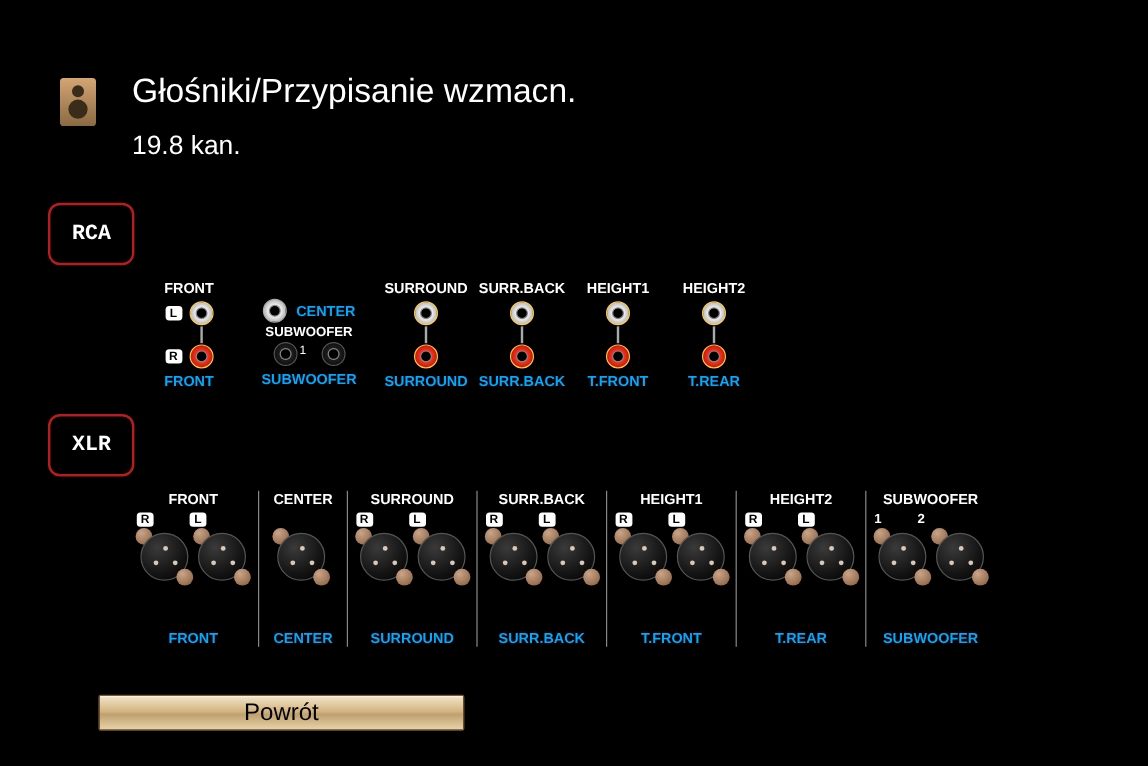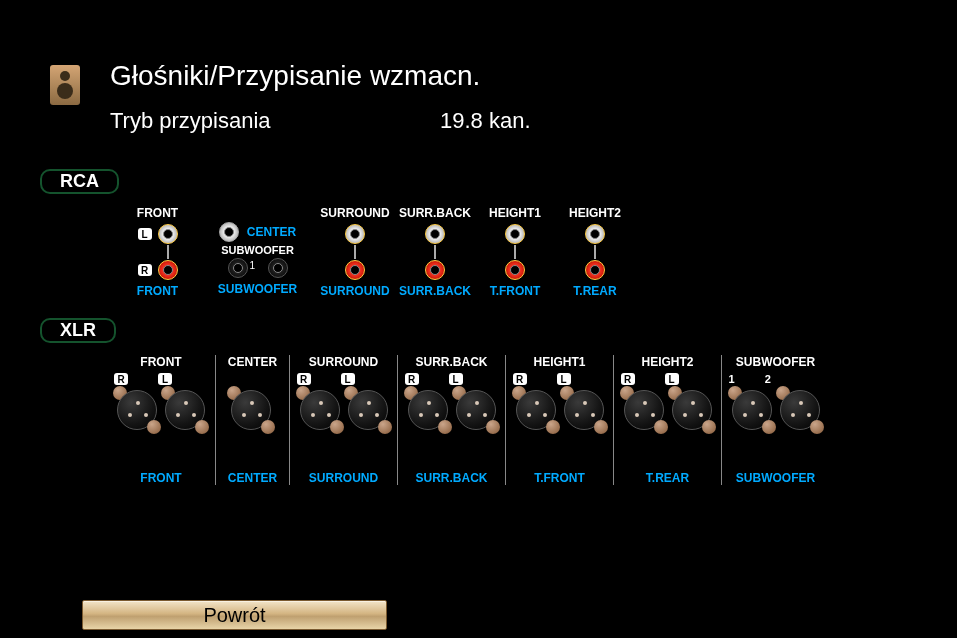--- a/index.html
+++ b/index.html
@@ -48,26 +48,27 @@
   .header-text .mode-row {
     font-size: 22px;
     display: flex;
   }
   .mode-label { width: 330px; }
   .section-label-wrap {
     margin: 35px 0 12px 40px;
   }
   .section-label-wrap.xlr { margin-top: 20px; }
   .section-label {
-    border: 2px solid #14532d;
+    border: 2px solid #b91c1c;
     border-radius: 10px;
-    padding: 0 18px;
+    padding: 14px 18px;
     font-size: 18px;
     font-weight: bold;
     display: inline-block;
+    font-family: Liberation Mono, monospace;
   }
   .rca-row {
     display: flex;
     align-items: flex-start;
     padding-left: 115px;
     gap: 0;
   }
   .rca-group {
     display: flex;
     flex-direction: column;
@@ -226,21 +227,21 @@
   .xlr-ear.bot { bottom: -1px; right: -1px; }
   .xlr-bottom-label {
     font-size: 12px;
     font-weight: bold;
     color: #00aaff;
     margin-top: 4px;
   }
   .return-btn {
     position: absolute;
     left: 82px;
-    bottom: 8px;
+    bottom: 29px;
     width: 305px;
     height: 30px;
     background: linear-gradient(180deg, #f2e4c8 0%, #d4b582 45%, #bfa070 55%, #e8d4a8 100%);
     border: 1px solid #7a5a30;
     border-radius: 2px;
     color: #000;
     font-size: 20px;
     display: flex;
     align-items: center;
     justify-content: center;
@@ -249,21 +250,20 @@
   }
 </style>
 </head>
 <body>
 
 <div class="header">
   <div class="speaker-icon"></div>
   <div class="header-text">
     <h1>Głośniki/Przypisanie wzmacn.</h1>
     <div class="mode-row">
-      <span class="mode-label">Tryb przypisania</span>
       <span>19.8 kan.</span>
     </div>
   </div>
 </div>
 
 <div class="section-label-wrap">
   <span class="section-label">RCA</span>
 </div>
 
 <div class="rca-row">

